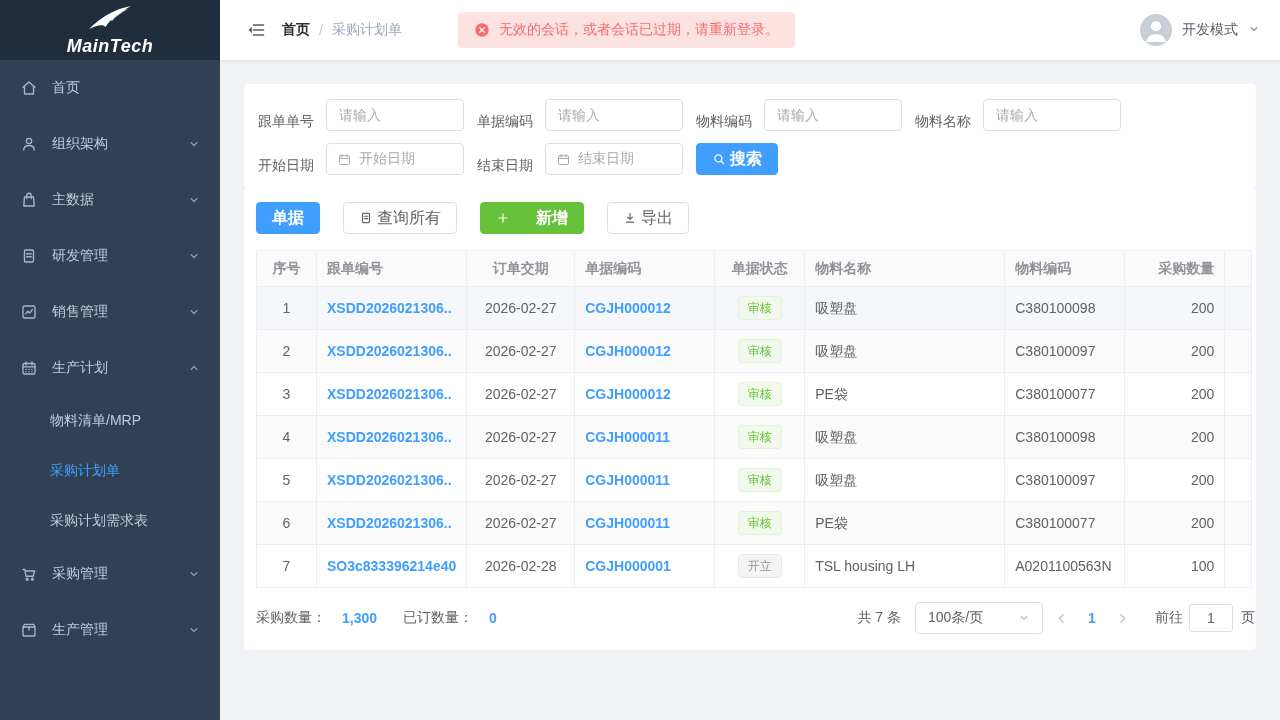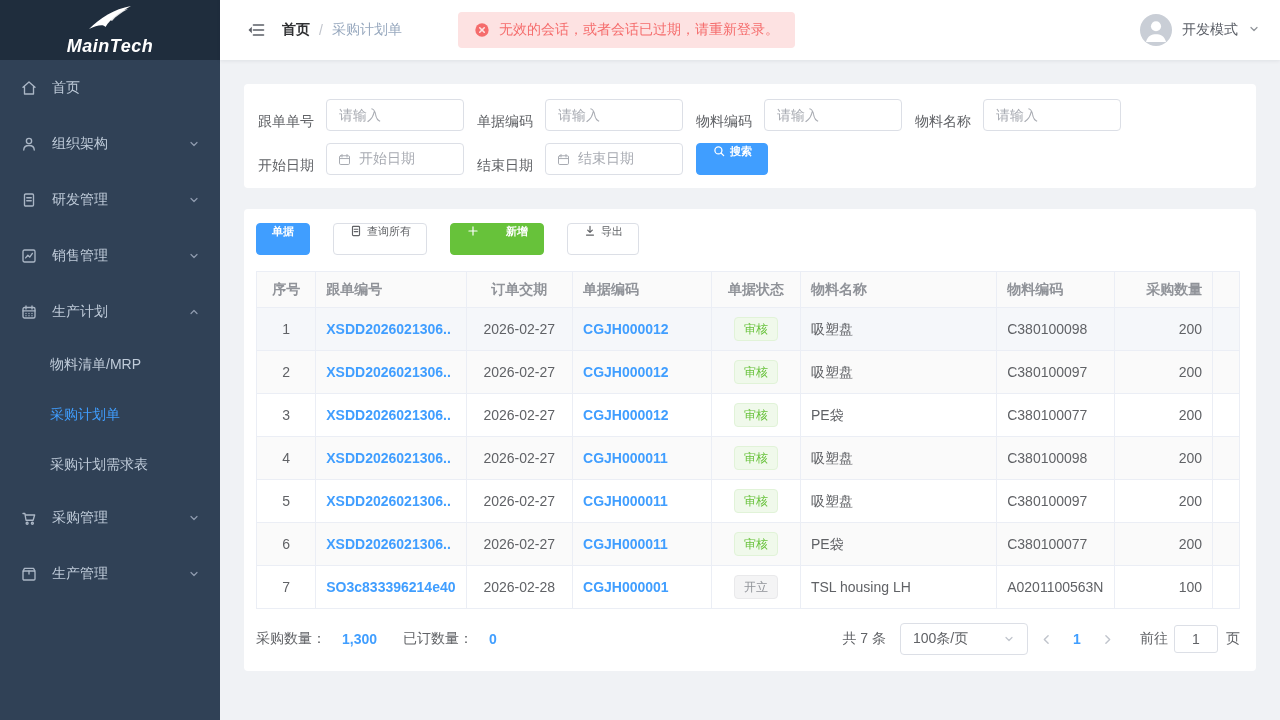--- a/index.html
+++ b/index.html
@@ -38,26 +38,26 @@
 
   
   .filter-card { padding:15px 12px 13px 14px; }
   .filter-row { display:flex; align-items:center; }
   .filter-row + .filter-row { margin-top:12px; }
   .field { display:flex; align-items:flex-end; margin-right:13px; }
   .field label { width:56px; margin-right:12px; color:#606266; white-space:nowrap; }
   .field input[type=text] { width:138px; height:32px; border:1px solid #dcdfe6; border-radius:4px; padding:0 12px; font-size:14px; color:#606266; outline:none; font-family:inherit; }
   .field input::placeholder { color:#a8abb2; }
   .date-input { width:138px; height:32px; border:1px solid #dcdfe6; border-radius:4px; display:flex; align-items:center; padding:0 10px; gap:7px; color:#a8abb2; cursor:text; }
-  .btn { height:32px; border:1px solid #dcdfe6; background:#fff; border-radius:4px; padding:0 15px; font-size:11px; color:#606266; display:inline-flex; gap:4px; cursor:pointer; font-family:inherit; }
+  .btn { height:32px; border:1px solid #dcdfe6; background:#fff; border-radius:4px; padding:0 15px; font-size:16px; color:#606266; display:inline-flex; align-items:center; gap:4px; cursor:pointer; font-family:inherit; }
   .btn.primary { background:#409EFF; border-color:#409EFF; color:#fff; font-weight:bold; }
   .btn.success { background:#67C23A; border-color:#67C23A; color:#fff; font-weight:bold;gap:26px; }
 
   
-  .table-card { margin-top:21px; padding:14px 16px 16px 12px; }
+  .table-card { margin-top:0; padding:14px 1px 16px 12px; }
   .toolbar { display:flex; align-items:center; gap:23px; }
   .grid-wrap { margin-top:16px; }
   table { border-collapse:collapse; table-layout:fixed; }
   th,td { border:1px solid #ebeef5; font-size:14px; }
   th { height:36px; background:#fafafa; color:#909399; font-weight:bold; padding:0 10px; text-align:left; }
   td { padding:9px 10px; color:#606266; line-height:23px; vertical-align:middle; }
   tr.hover td { background:#f5f7fa; }
   tr.stripe td { background:#fafafa; }
   th.c-center,td.c-center { text-align:center; }
   th.c-right,td.c-right { text-align:right; }
@@ -100,20 +100,30 @@
             <path d="M4 11l8-7 8 7M6 10v10h12V10"></path>
           </svg>
           <span class="mi-label">首页</span>
         </div>
         <div class="menu-item">
           <svg class="mi-icon" width="18" height="18" viewBox="0 0 24 24" fill="none" stroke="currentColor" stroke-width="1.8" stroke-linecap="round" stroke-linejoin="round">
             <circle cx="12" cy="8" r="3.5"></circle>
             <path d="M5 20c0-4.5 4-6 7-6s7 1.5 7 6"></path>
           </svg>
           <span class="mi-label">组织架构</span>
+          <svg class="mi-chev" width="12" height="12" viewBox="0 0 24 24" fill="none" stroke="currentColor" stroke-width="2.4" stroke-linecap="round" stroke-linejoin="round">
+            <path d="M6 9l6 6 6-6"></path>
+          </svg>
+        </div>
+        <div class="menu-item">
+          <svg class="mi-icon" width="18" height="18" viewBox="0 0 24 24" fill="none" stroke="currentColor" stroke-width="1.8" stroke-linecap="round" stroke-linejoin="round">
+            <path d="M6 8h12l1 12H5z"></path>
+            <path d="M9 10V6a3 3 0 0 1 6 0v4"></path>
+          </svg>
+          <span class="mi-label">主数据</span>
           <svg class="mi-chev" width="12" height="12" viewBox="0 0 24 24" fill="none" stroke="currentColor" stroke-width="2.4" stroke-linecap="round" stroke-linejoin="round">
             <path d="M6 9l6 6 6-6"></path>
           </svg>
         </div>
         <div class="menu-item">
           <svg class="mi-icon" width="18" height="18" viewBox="0 0 24 24" fill="none" stroke="currentColor" stroke-width="1.8" stroke-linecap="round" stroke-linejoin="round">
             <rect x="6" y="4" width="12" height="16" rx="1.5"></rect>
             <path d="M9 9h6M9 13h6"></path>
           </svg>
           <span class="mi-label">研发管理</span>

